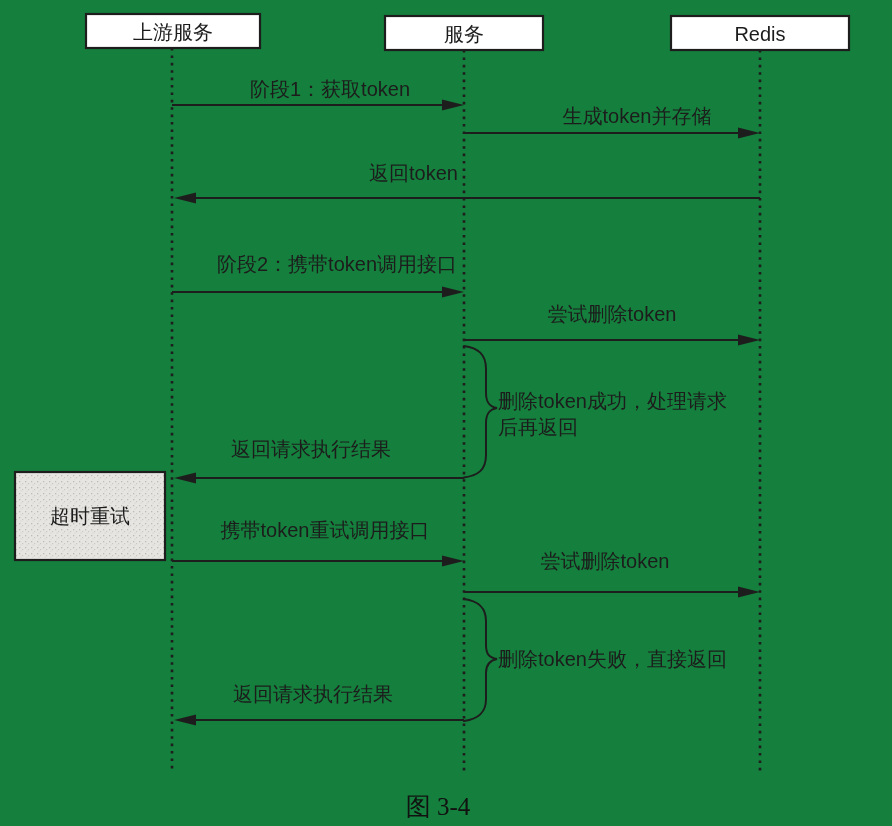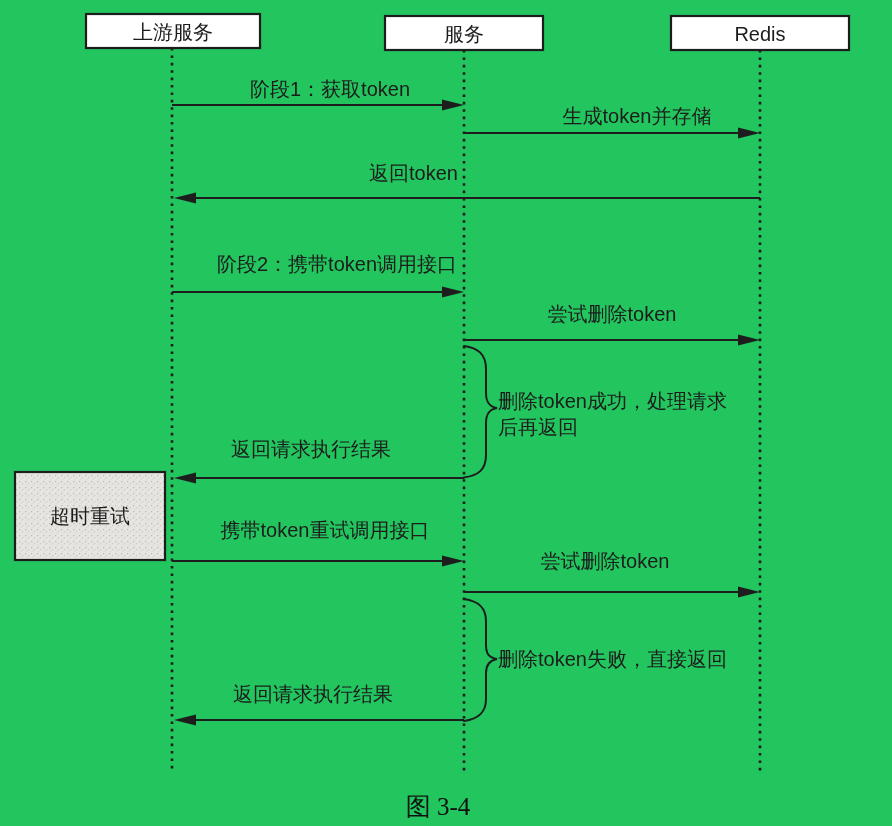--- a/index.html
+++ b/index.html
@@ -3,21 +3,21 @@
 <meta charset="utf-8">
 <style>
   html, body {
     margin: 0;
     padding: 0;
     background: #ffffff;
   }
   .page {
     width: 892px;
     height: 826px;
-    background: #22c55e;
+    background: #15803d;
     position: relative;
     overflow: hidden;
     font-family: "Liberation Sans", "DejaVu Sans", sans-serif;
   }
   svg.diagram {
     display: block;
     width: 892px;
     height: 826px;
   }
   .actor-box {

